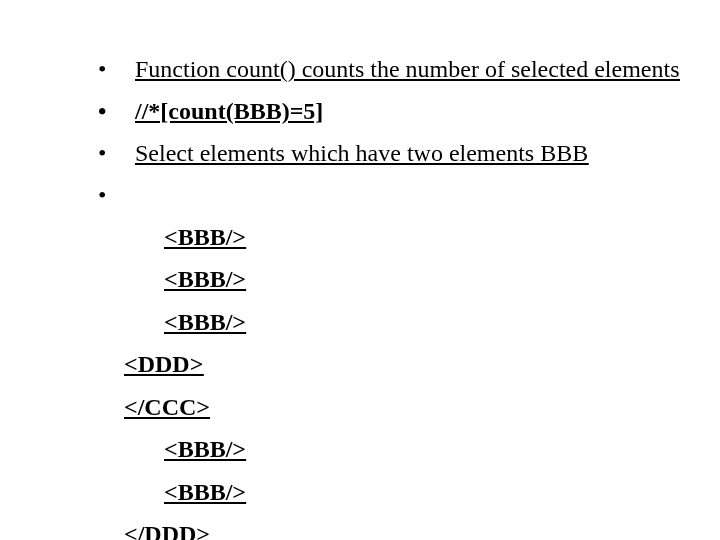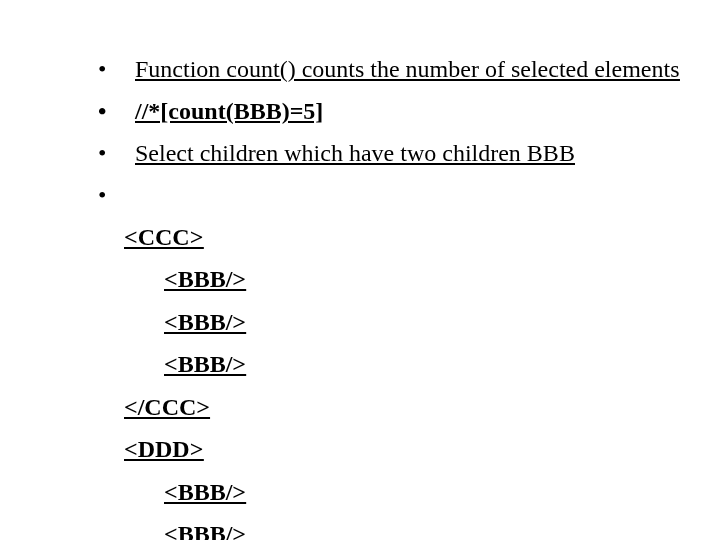--- a/index.html
+++ b/index.html
@@ -45,30 +45,29 @@
 <body>
 
 <ul class="bullet-list">
   <li class="bullet-item">
     <span>Function count() counts the number of selected elements</span>
   </li>
   <li class="bullet-item bold">
     <span> //*[count(BBB)=5]</span>
   </li>
   <li class="bullet-item">
-    <span>Select children which have two children BBB</span>
+    <span>Select elements which have two elements BBB</span>
   </li>
   <li class="bullet-item empty-bullet">
     <span></span>
   </li>
 </ul>
 
 <div class="code-block">
-  <div class="code-line-indent1">&lt;CCC&gt;</div>
   <div class="code-line-indent2">&lt;BBB/&gt;</div>
   <div class="code-line-indent2">&lt;BBB/&gt;</div>
   <div class="code-line-indent2">&lt;BBB/&gt;</div>
+  <div class="code-line-indent1">&lt;DDD&gt;</div>
   <div class="code-line-indent1">&lt;/CCC&gt;</div>
-  <div class="code-line-indent1">&lt;DDD&gt;</div>
   <div class="code-line-indent2">&lt;BBB/&gt;</div>
   <div class="code-line-indent2">&lt;BBB/&gt;</div>
   <div class="code-line-indent1">&lt;/DDD&gt;</div>
 </div>
 
 </body></html>

